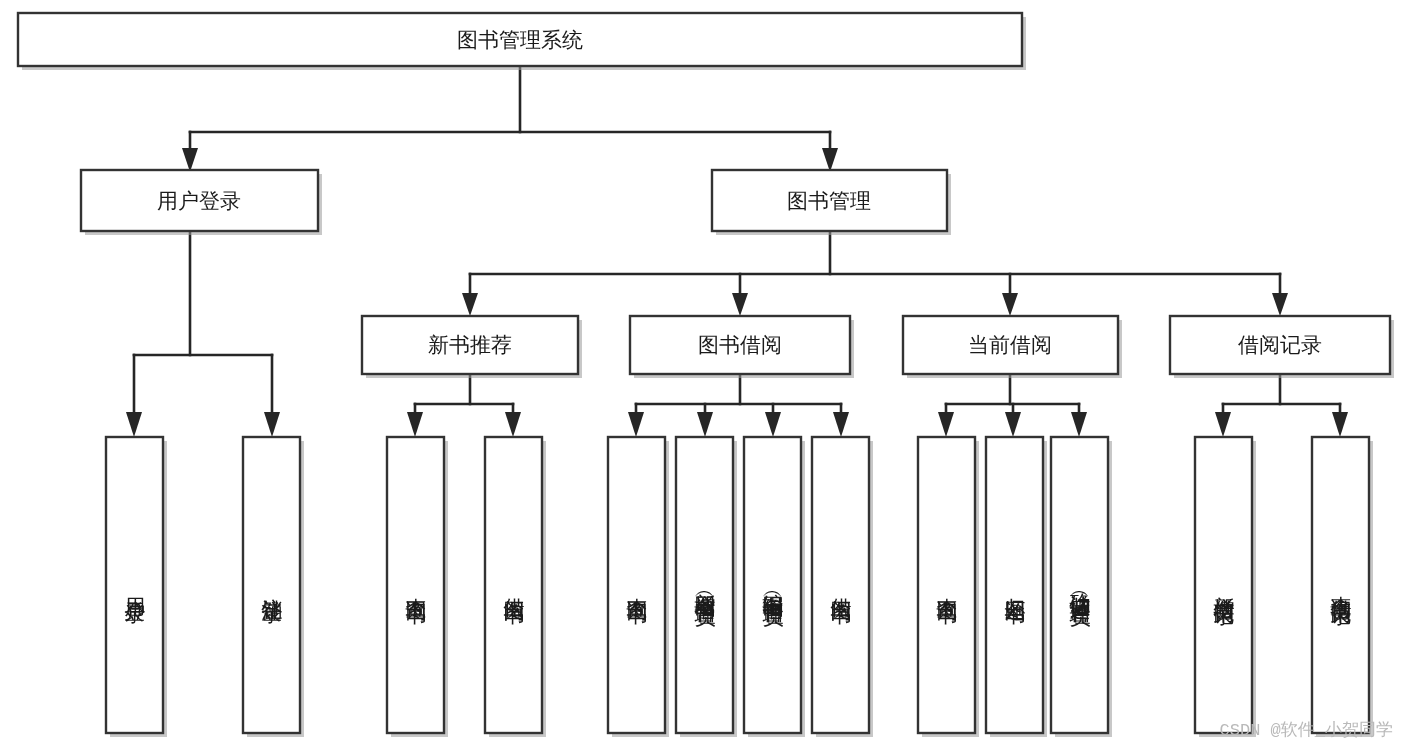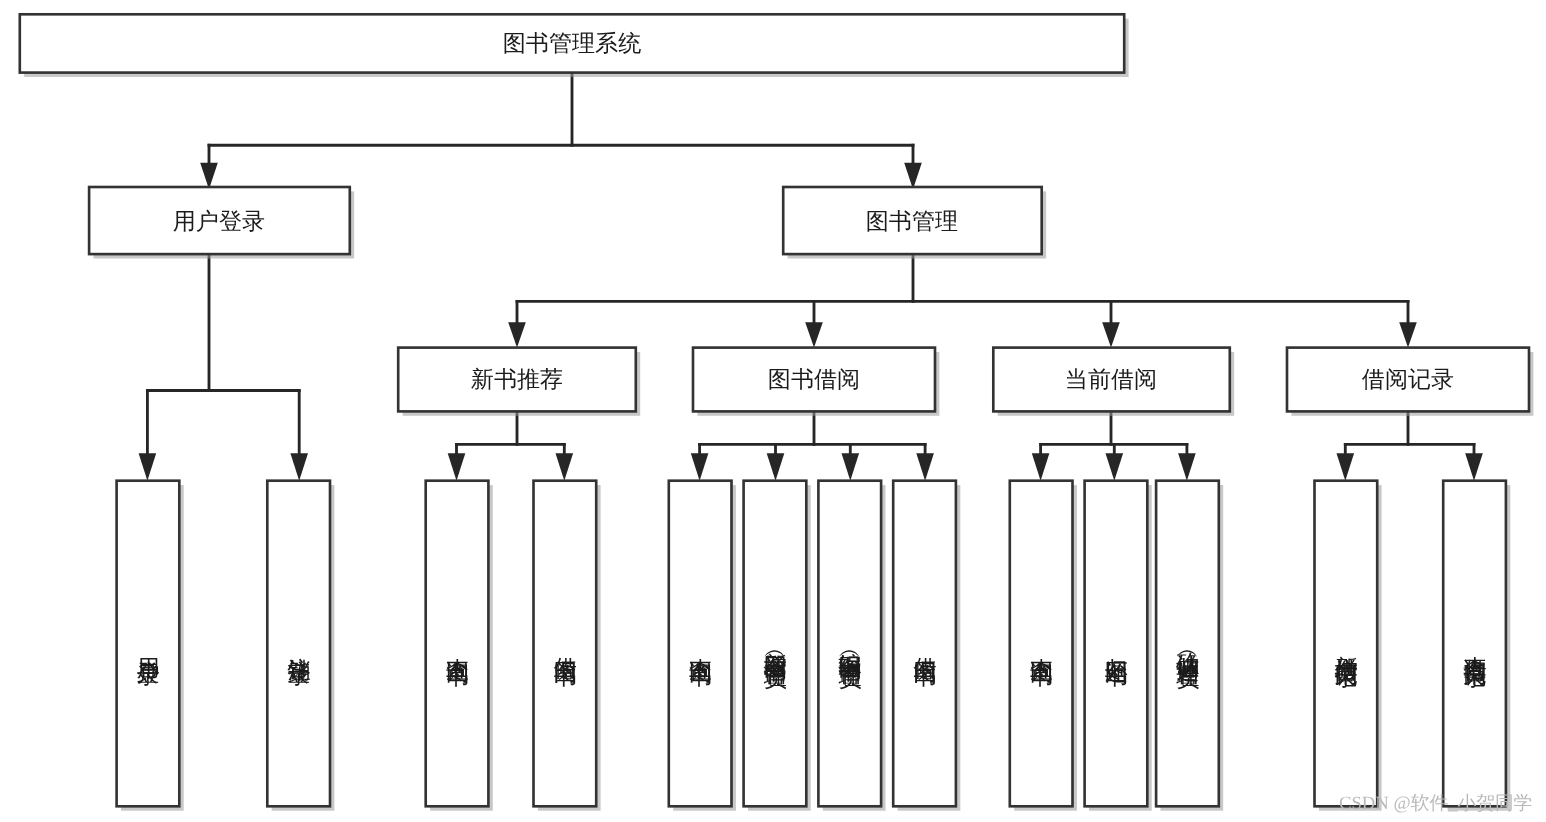--- a/index.html
+++ b/index.html
@@ -59,21 +59,21 @@
     line-height: 1.18;
     letter-spacing: 2px;
     color: #1b1b1b;
     white-space: nowrap;
     text-align: center;
   }
   .watermark {
     position: absolute;
     right: 12px;
     bottom: 6px;
-    font-family: Liberation Serif, serif;
+    font-family: Liberation Mono, monospace;
     font-size: 17px;
     color: #b9b9b9;
     white-space: nowrap;
     pointer-events: none;
   }
 </style>
 </head>
 <body>
 
 <svg id="diagram" viewBox="0 0 1405 747">

